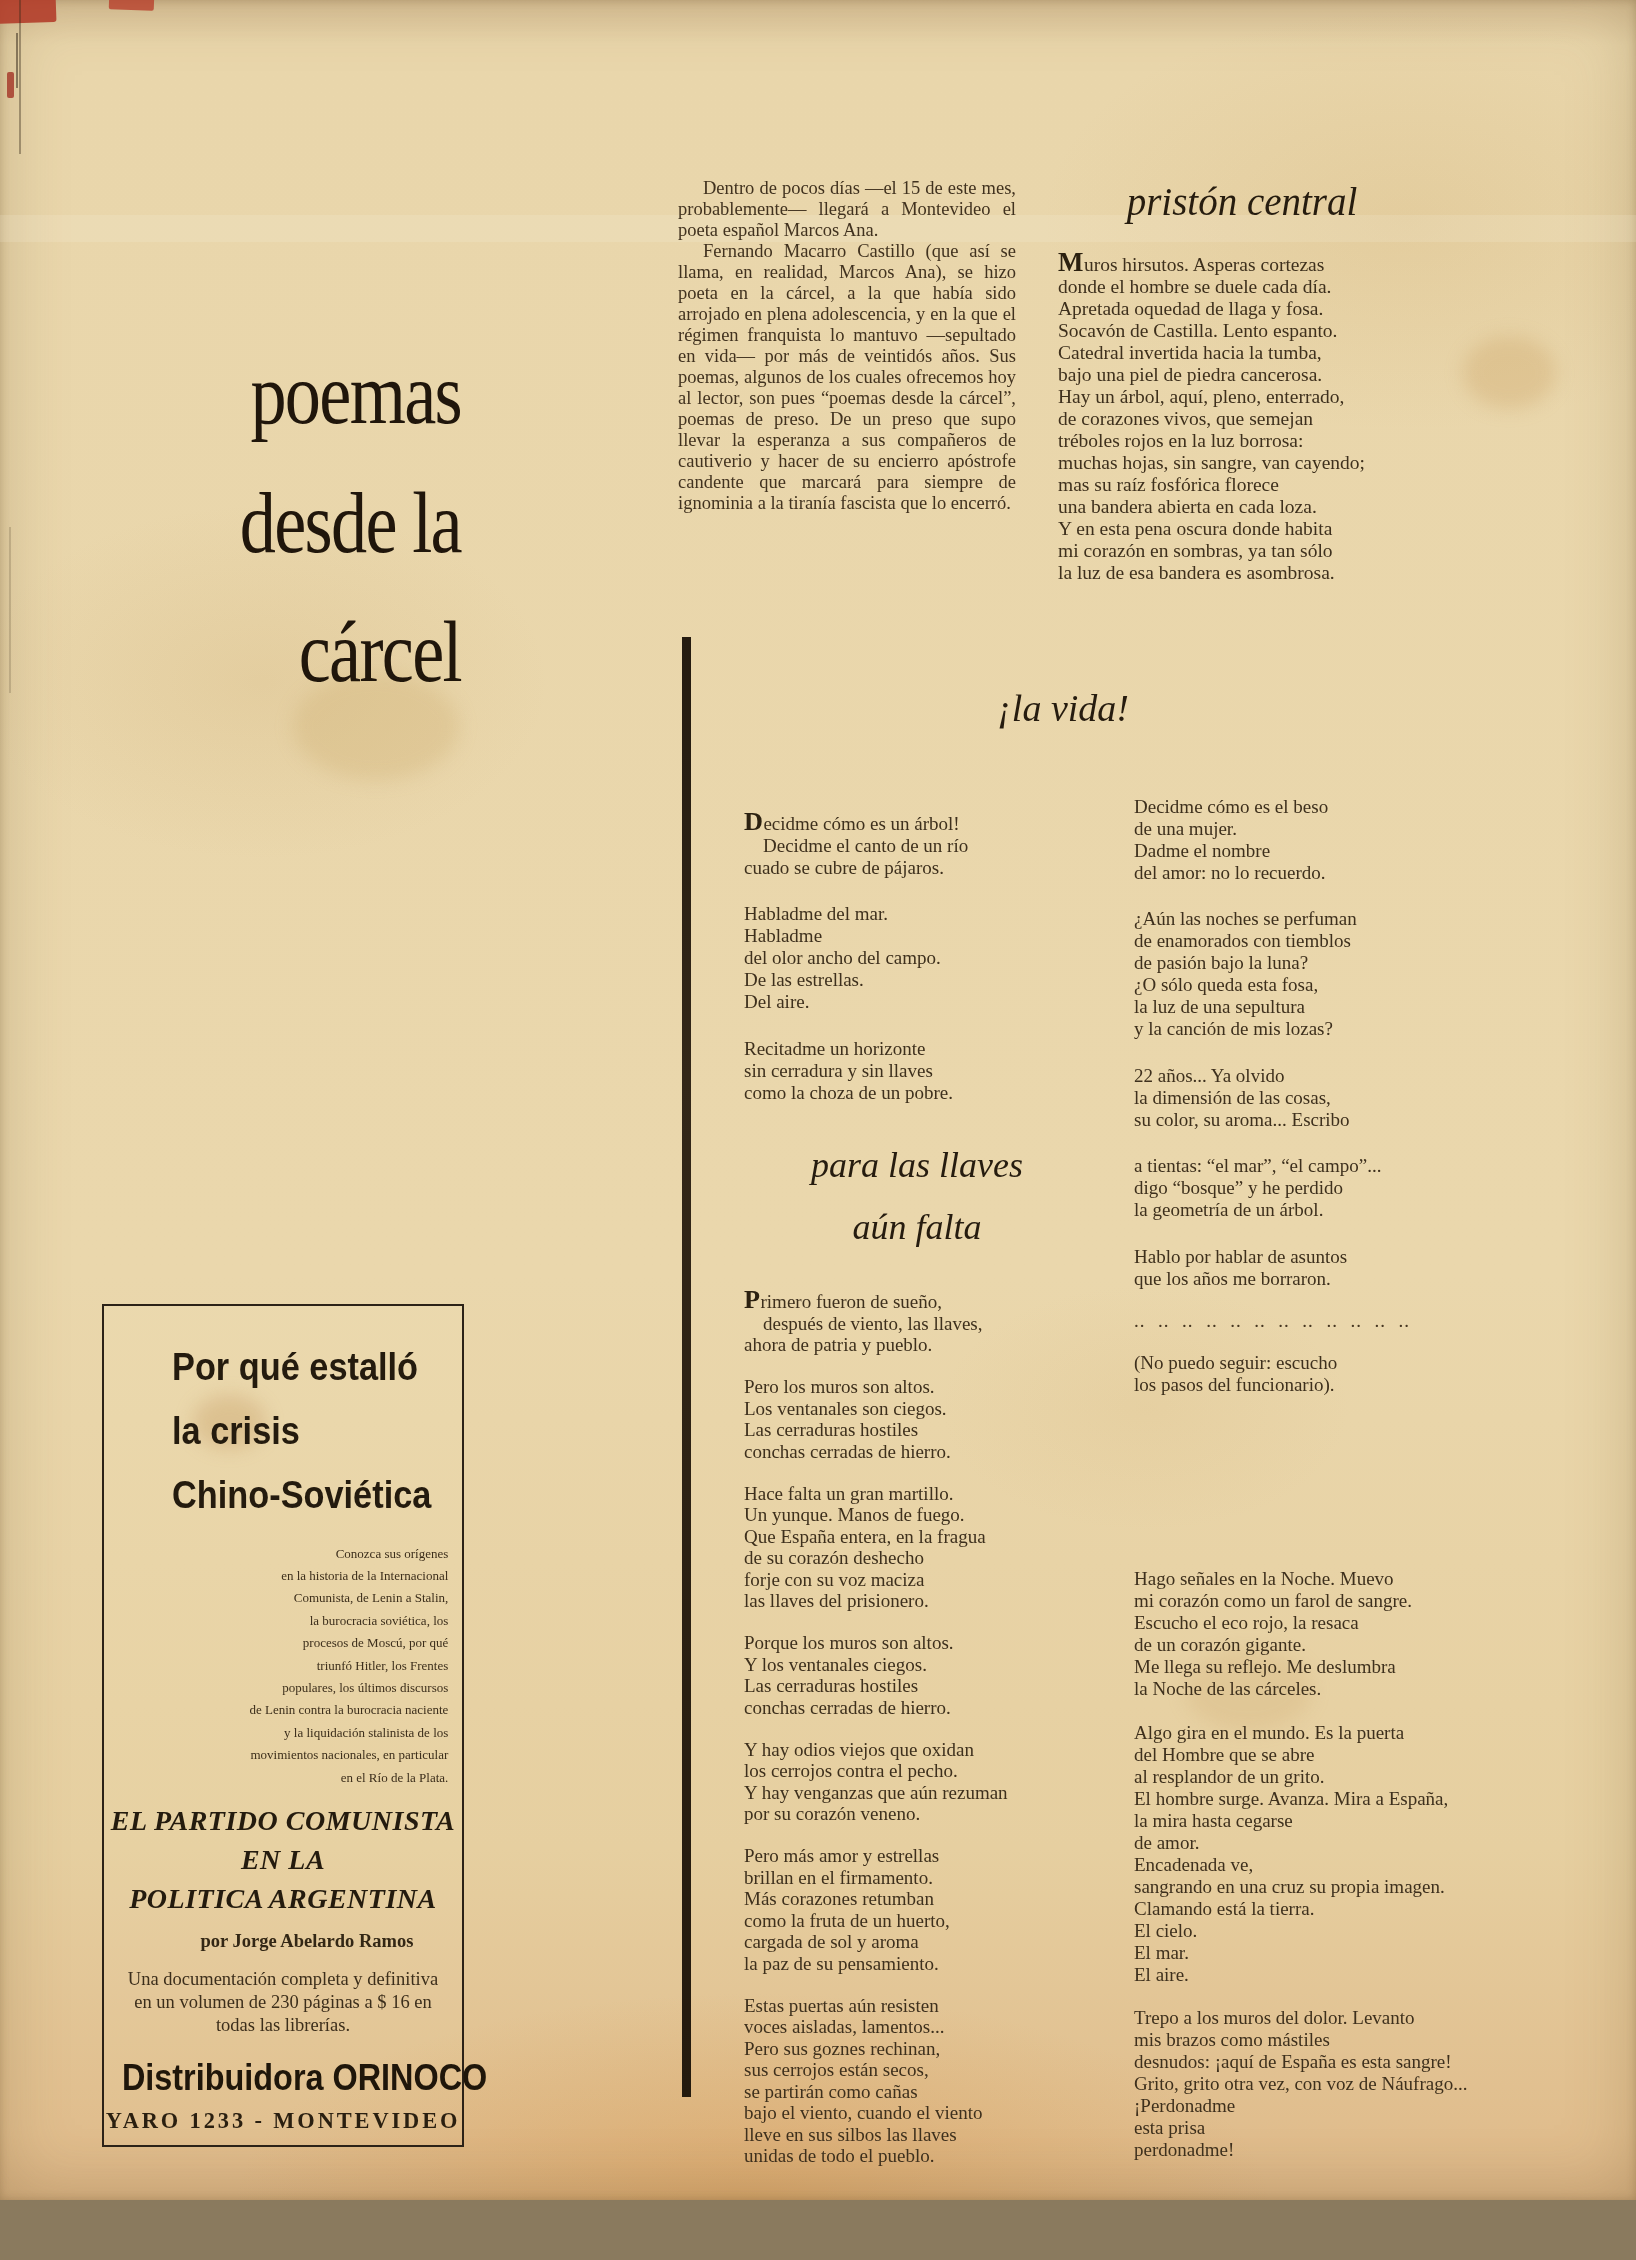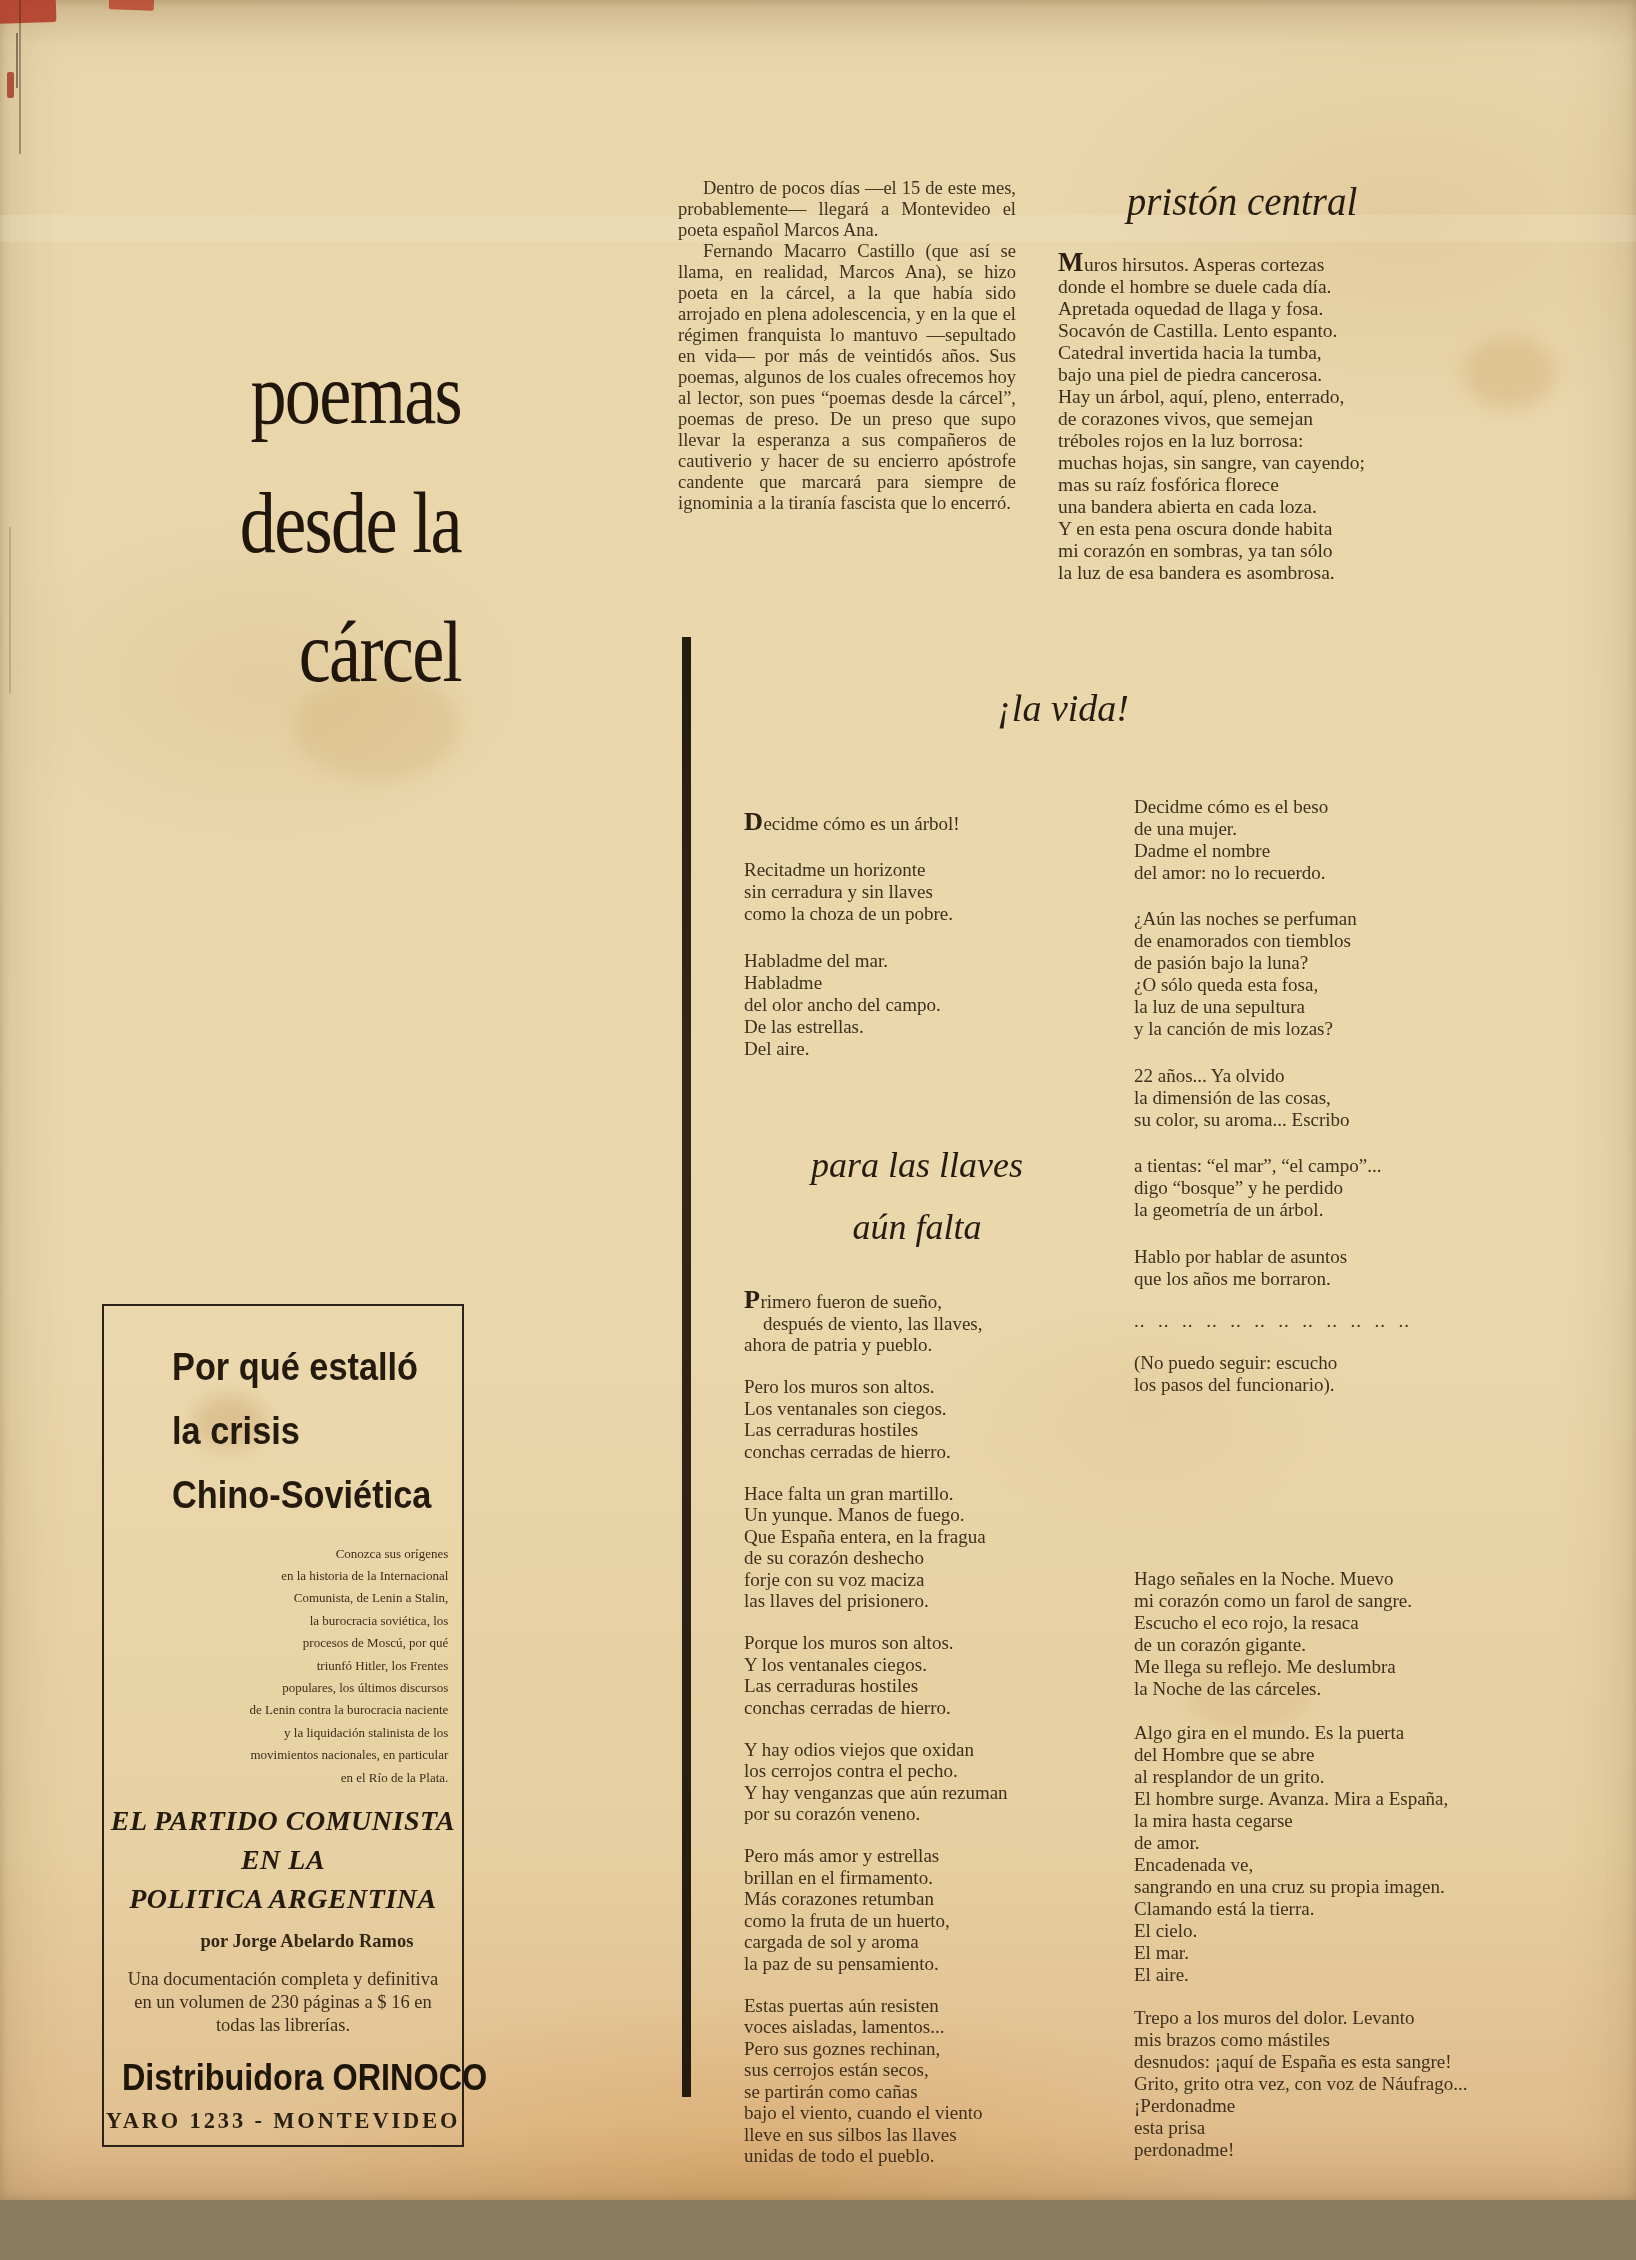--- a/index.html
+++ b/index.html
@@ -132,29 +132,31 @@
 mi corazón en sombras, ya tan sólo
 la luz de esa bandera es asombrosa.</div>
       </div>
     </div>
   </div>
 
   <div class="poem-title vida-title">¡la vida!</div>
 
   <div class="poem vida-left">
     <div class="stanza"><span class="dropcap">D</span><span>ecidme cómo es un árbol!</span>
-    </div>
-    <div class="stanza lines">Recitadme un horizonte
-sin cerradura y sin llaves
-como la choza de un pobre.</div>
+      <div class="lines">    Decidme el canto de un río
+cuado se cubre de pájaros.</div>
+    </div>
     <div class="stanza lines">Habladme del mar.
 Habladme
 del olor ancho del campo.
 De las estrellas.
 Del aire.</div>
+    <div class="stanza lines">Recitadme un horizonte
+sin cerradura y sin llaves
+como la choza de un pobre.</div>
   </div>
 
   <div class="poem vida-right">
     <div class="stanza lines">Decidme cómo es el beso
 de una mujer.
 Dadme el nombre
 del amor: no lo recuerdo.</div>
     <div class="stanza lines">¿Aún las noches se perfuman
 de enamorados con tiemblos
 de pasión bajo la luna?

